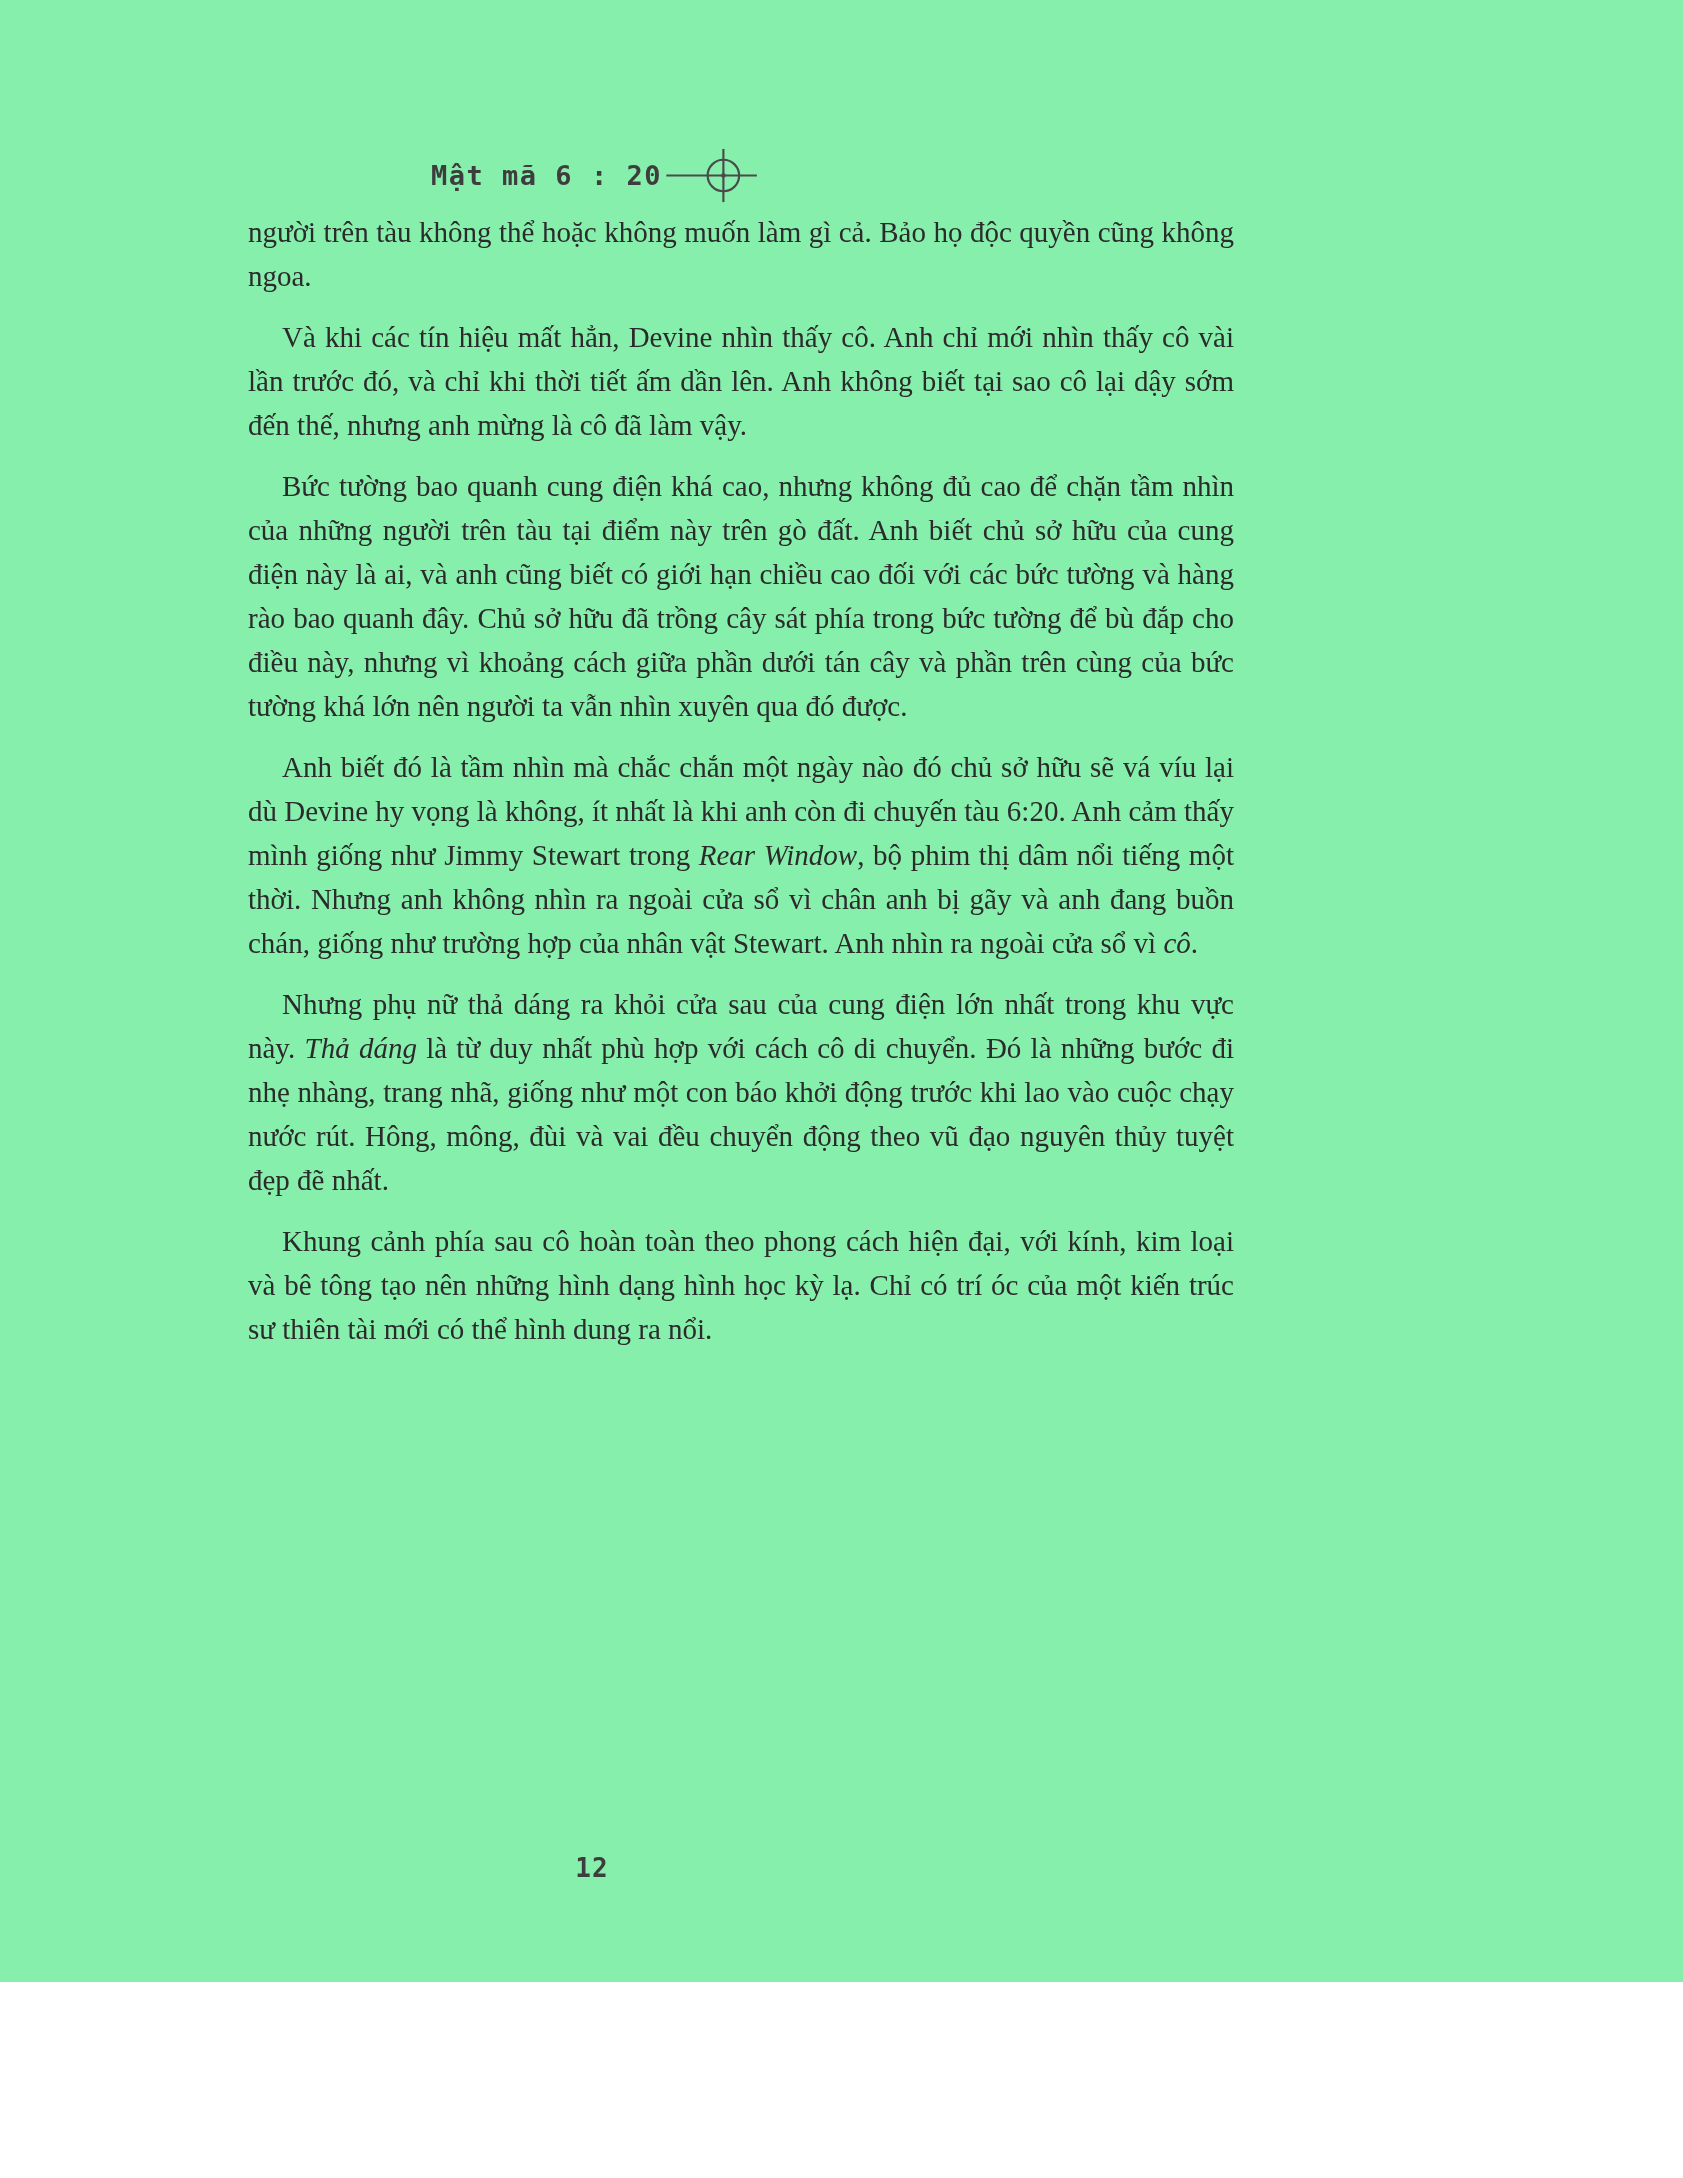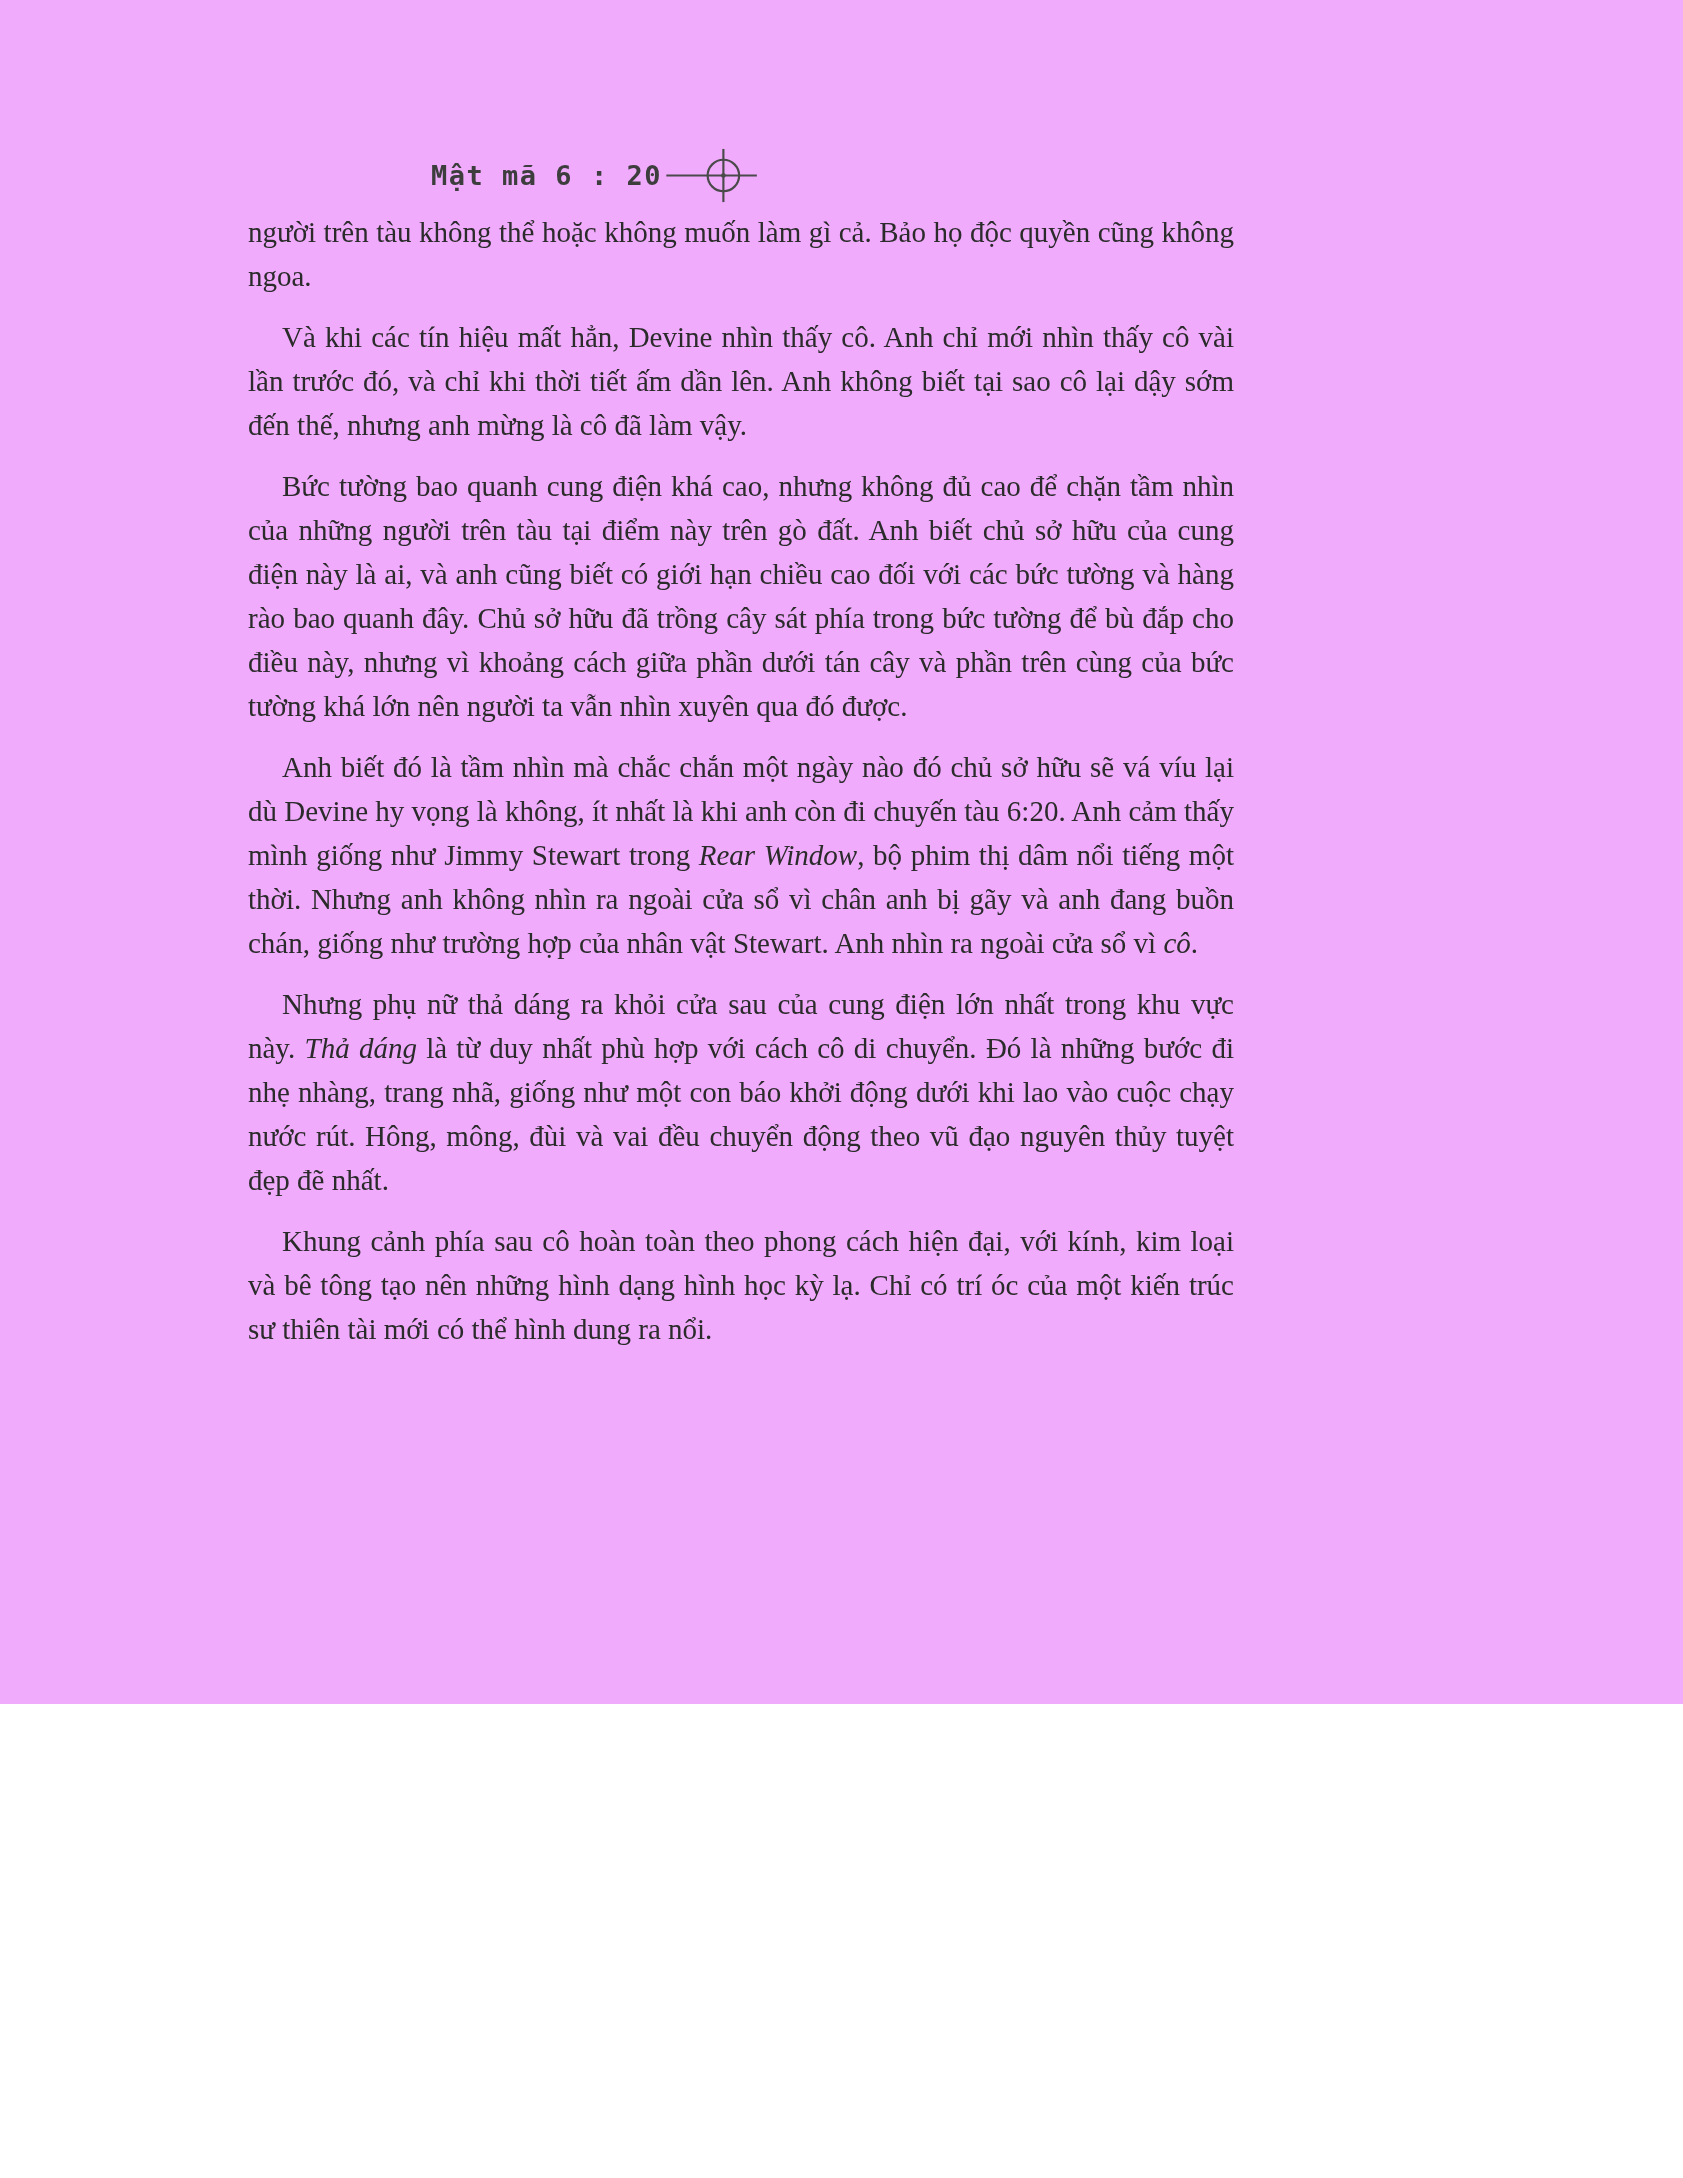--- a/index.html
+++ b/index.html
@@ -3,22 +3,22 @@
 <meta charset="utf-8">
 <title>Mật mã 6:20 — trang 12</title>
 <style>
   * { margin:0; padding:0; box-sizing:border-box; }
   html, body { background:#ffffff; }
   body { width:1683px; height:2178px; }
 
   .page {
     position:relative;
     width:1683px;
-    height:1704px;
-    background:#f0abfc;
+    height:1982px;
+    background:#86efac;
     font-family:"Liberation Serif", serif;
     color:#2e2e2e;
     overflow:hidden;
   }
 
   .running-header {
     position:absolute;
     top:145px;
     left:594px;
     transform:translateX(-50%);
@@ -88,20 +88,20 @@
         <circle cx="58" cy="31" r="2.4" fill="#4a4a4a"></circle>
       </svg>
     </span>
   </div>
 
   <div class="text-block">
     <p class="continued"><span>người trên tàu không thể hoặc không muốn làm gì cả. Bảo họ độc quyền cũng không ngoa.</span></p>
     <p><span>Và khi các tín hiệu mất hẳn, Devine nhìn thấy cô. Anh chỉ mới nhìn thấy cô vài lần trước đó, và chỉ khi thời tiết ấm dần lên. Anh không biết tại sao cô lại dậy sớm đến thế, nhưng anh mừng là cô đã làm vậy.</span></p>
     <p><span>Bức tường bao quanh cung điện khá cao, nhưng không đủ cao để chặn tầm nhìn của những người trên tàu tại điểm này trên gò đất. Anh biết chủ sở hữu của cung điện này là ai, và anh cũng biết có giới hạn chiều cao đối với các bức tường và hàng rào bao quanh đây. Chủ sở hữu đã trồng cây sát phía trong bức tường để bù đắp cho điều này, nhưng vì khoảng cách giữa phần dưới tán cây và phần trên cùng của bức tường khá lớn nên người ta vẫn nhìn xuyên qua đó được.</span></p>
     <p><span>Anh biết đó là tầm nhìn mà chắc chắn một ngày nào đó chủ sở hữu sẽ vá víu lại dù Devine hy vọng là không, ít nhất là khi anh còn đi chuyến tàu 6:20. Anh cảm thấy mình giống như Jimmy Stewart trong </span><em>Rear Window</em><span>, bộ phim thị dâm nổi tiếng một thời. Nhưng anh không nhìn ra ngoài cửa sổ vì chân anh bị gãy và anh đang buồn chán, giống như trường hợp của nhân vật Stewart. Anh nhìn ra ngoài cửa sổ vì </span><em>cô</em><span>.</span></p>
-    <p><span>Nhưng phụ nữ thả dáng ra khỏi cửa sau của cung điện lớn nhất trong khu vực này. </span><em>Thả dáng</em><span> là từ duy nhất phù hợp với cách cô di chuyển. Đó là những bước đi nhẹ nhàng, trang nhã, giống như một con báo khởi động dưới khi lao vào cuộc chạy nước rút. Hông, mông, đùi và vai đều chuyển động theo vũ đạo nguyên thủy tuyệt đẹp đẽ nhất.</span></p>
+    <p><span>Nhưng phụ nữ thả dáng ra khỏi cửa sau của cung điện lớn nhất trong khu vực này. </span><em>Thả dáng</em><span> là từ duy nhất phù hợp với cách cô di chuyển. Đó là những bước đi nhẹ nhàng, trang nhã, giống như một con báo khởi động trước khi lao vào cuộc chạy nước rút. Hông, mông, đùi và vai đều chuyển động theo vũ đạo nguyên thủy tuyệt đẹp đẽ nhất.</span></p>
     <p><span>Khung cảnh phía sau cô hoàn toàn theo phong cách hiện đại, với kính, kim loại và bê tông tạo nên những hình dạng hình học kỳ lạ. Chỉ có trí óc của một kiến trúc sư thiên tài mới có thể hình dung ra nổi.</span></p>
   </div>
 
   <div class="page-number">12</div>
 
 </div>
 
 
 </body></html>

